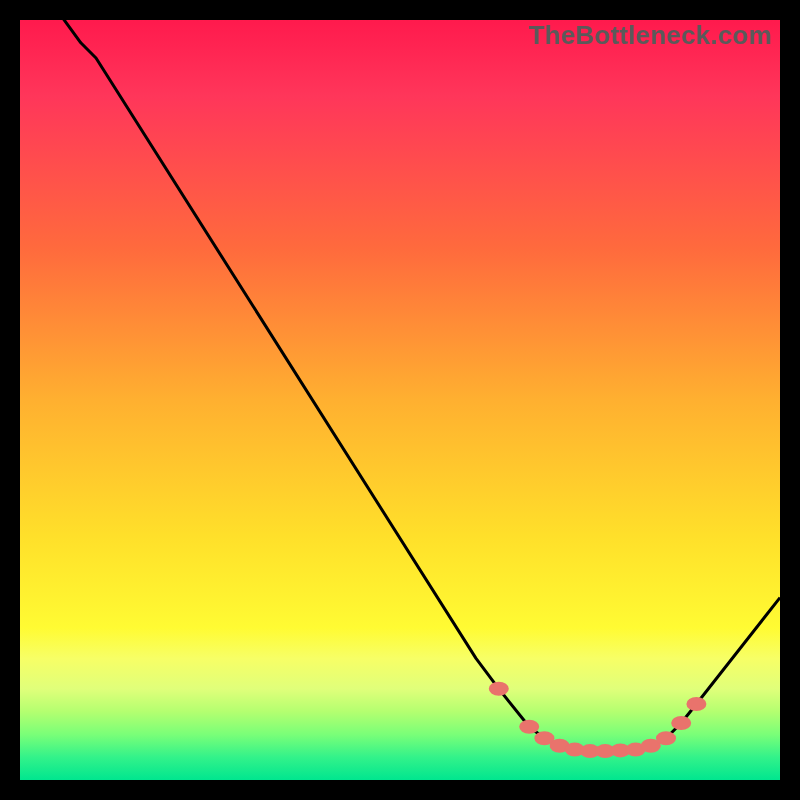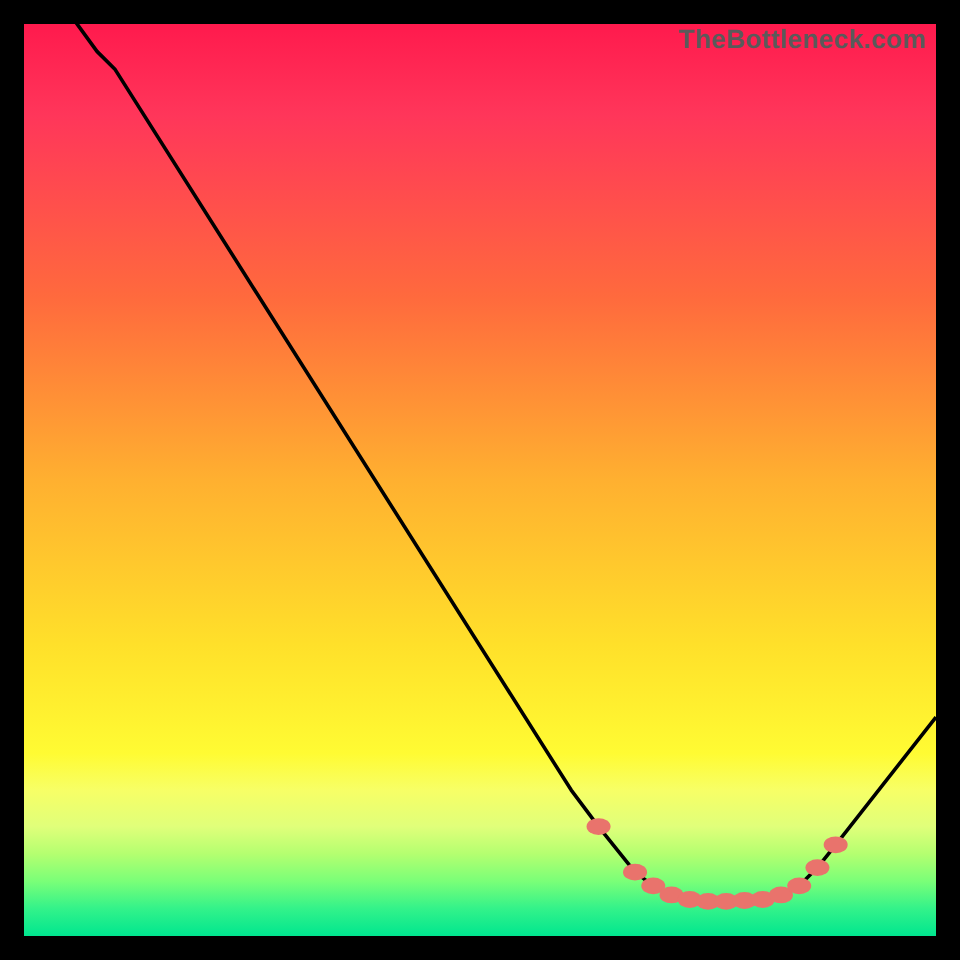--- a/index.html
+++ b/index.html
@@ -44,21 +44,21 @@
       #b4ff70 91%,
       #7aff78 94%,
       #33f28a 97%,
       #00e68f 100%
     );
   }
   .watermark {
     position: absolute;
     top: 0px;
     right: 8px;
-    font-size: 22px;
+    font-size: 26px;
     font-weight: 600;
     color: #5a5a5a;
     letter-spacing: 0.2px;
     user-select: none;
   }
   svg.curve {
     position: absolute;
     left: 0;
     top: 0;
     width: 760px;

